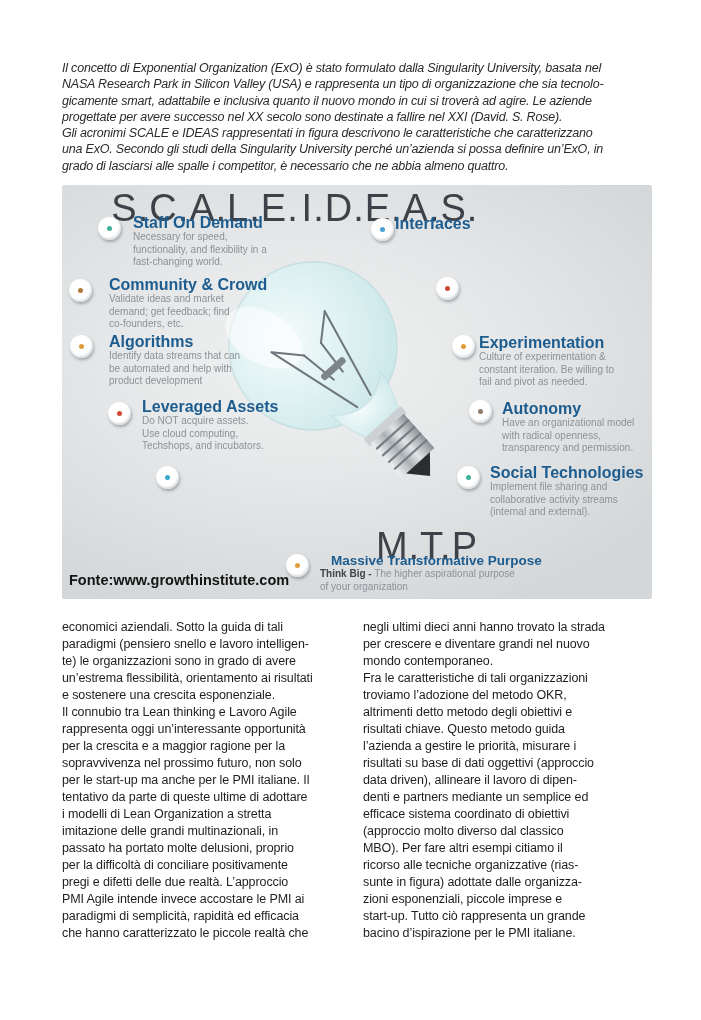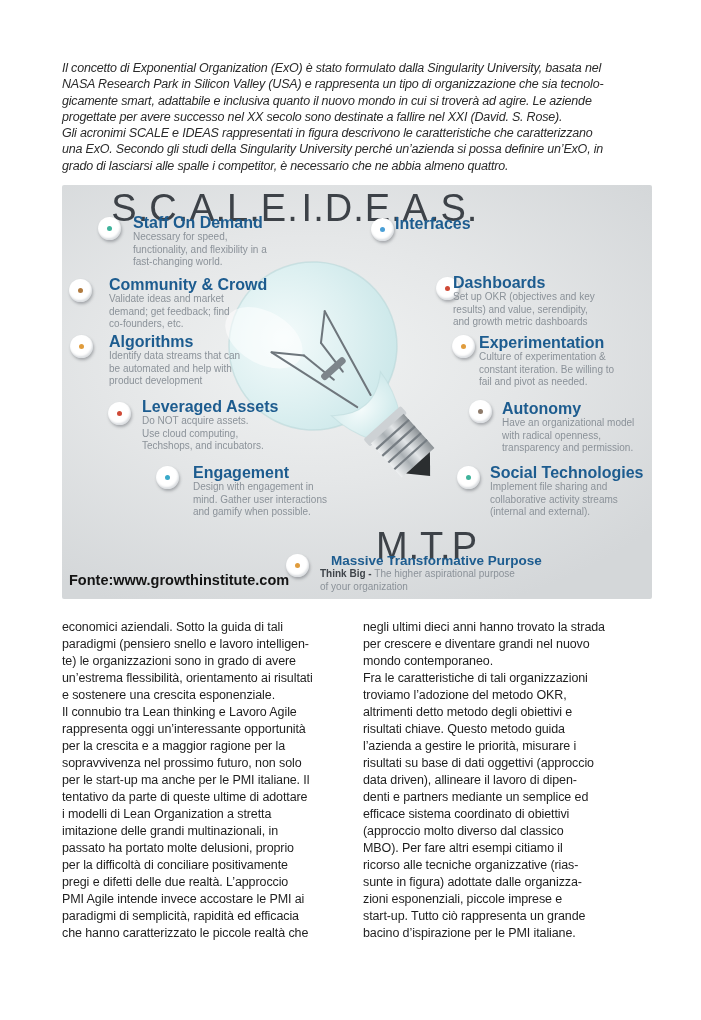--- a/index.html
+++ b/index.html
@@ -135,42 +135,30 @@
     <div class="item-text" style="left:80px;top:214px;">
       <h4>Leveraged Assets</h4>
       <p>Do NOT acquire assets.
 Use cloud computing,
 Techshops, and incubators.</p>
       </div>
 
     <div class="bullet" style="left:94px;top:281px;">
       <span class="dot" style="background-color: rgb(58, 169, 201);"></span>
       </div>
-    <div class="item-text" style="left:131px;top:280px;">
-      <h4>Engagement</h4>
-      <p>Design with engagement in
-mind. Gather user interactions
-and gamify when possible.</p>
-      </div>
 
     <div class="bullet" style="left:309px;top:33px;">
       <span class="dot" style="background-color: rgb(74, 159, 214);"></span>
       </div>
     <div class="item-text" style="left:333px;top:31px;">
       <h4>Interfaces</h4>
       </div>
 
     <div class="bullet" style="left:374px;top:92px;">
       <span class="dot" style="background-color: rgb(207, 73, 54);"></span>
-      </div>
-    <div class="item-text" style="left:391px;top:90px;">
-      <h4>Dashboards</h4>
-      <p>Set up OKR (objectives and key
-results) and value, serendipity,
-and growth metric dashboards</p>
       </div>
 
     <div class="bullet" style="left:390px;top:150px;">
       <span class="dot" style="background-color: rgb(224, 156, 60);"></span>
       </div>
     <div class="item-text" style="left:417px;top:150px;">
       <h4>Experimentation</h4>
       <p>Culture of experimentation &amp;
 constant iteration. Be willing to
 fail and pivot as needed.</p>

